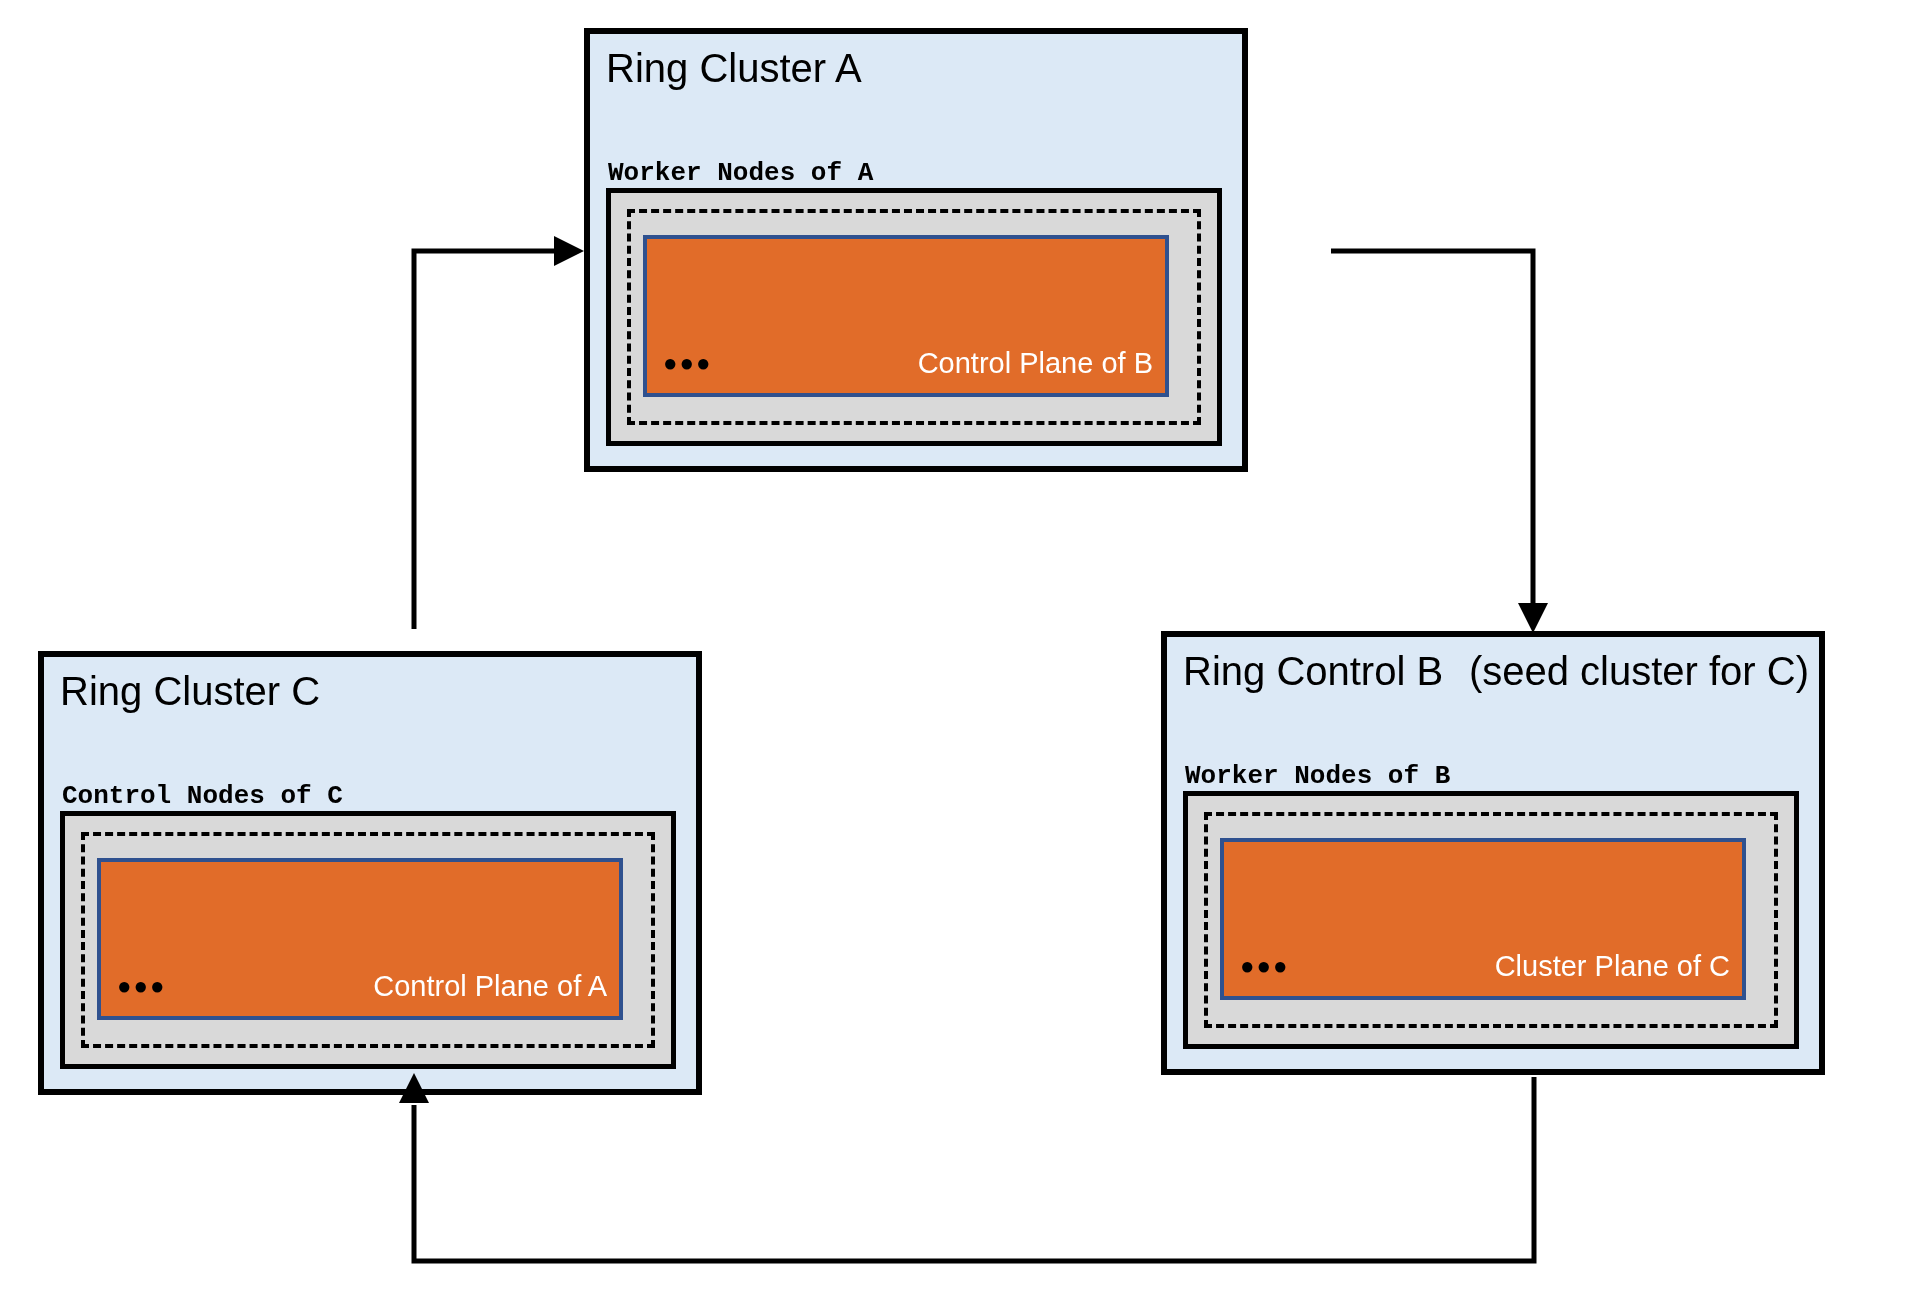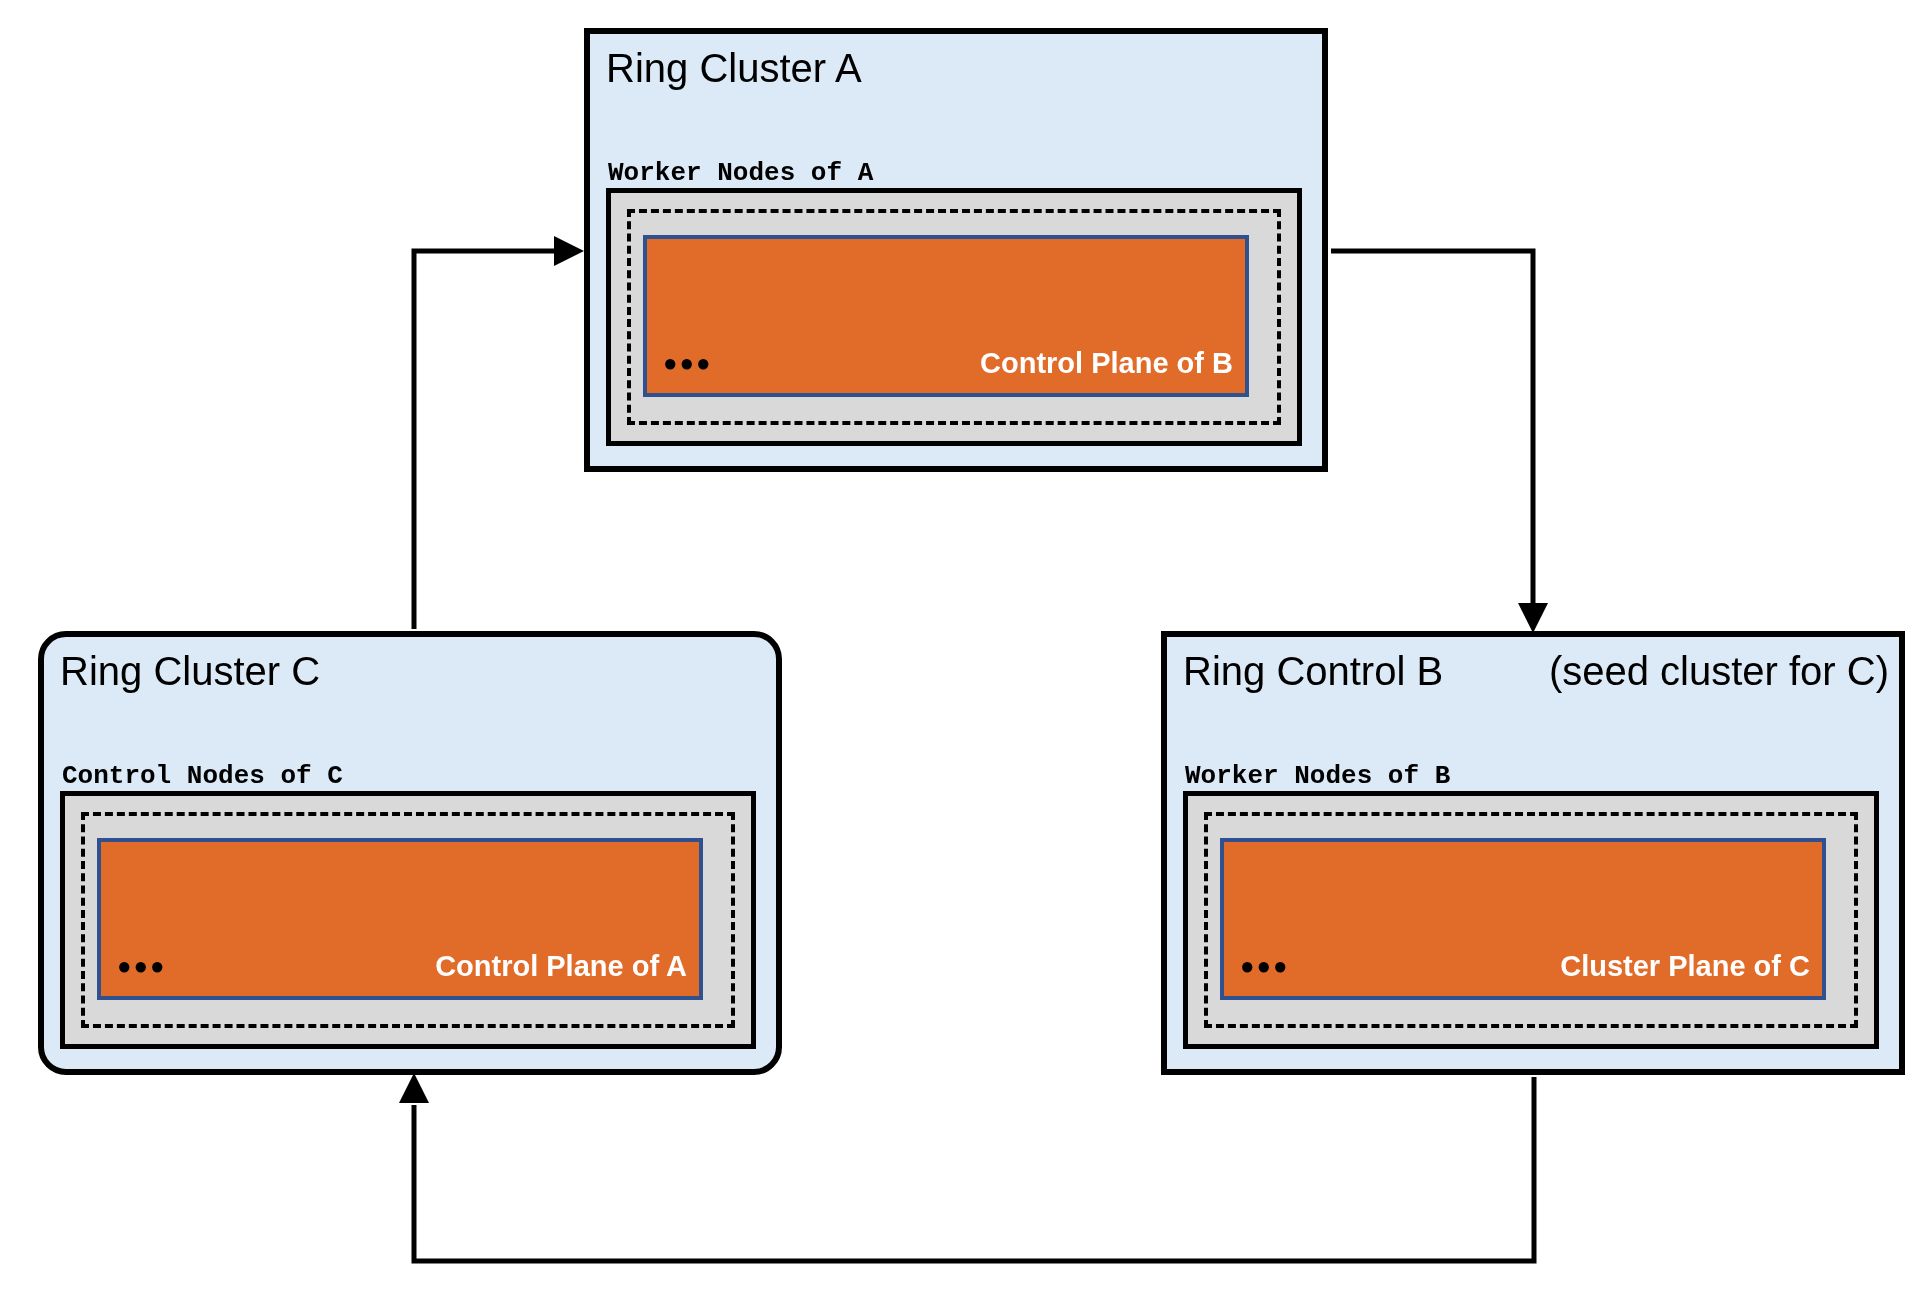--- a/index.html
+++ b/index.html
@@ -5,29 +5,29 @@
   html,body{margin:0;padding:0;background:#ffffff;}
   .canvas{
     position:relative;
     width:1924px;height:1306px;
     background:#ffffff;
     font-family:"Liberation Sans",sans-serif;
     overflow:hidden;
   }
   .cluster{
     position:absolute;
-    width:744px;height:444px;
+    width:664px;height:444px;
     background:var(--cluster-bg,#dce9f6);
     border:6px solid var(--line-color,#000);
     box-sizing:border-box;
     text-align:right;
   }
   .cluster-a{left:584px;top:28px;}
   .cluster-b{left:1161px;top:631px;}
-  .cluster-c{left:38px;top:631px;border-radius:28px;}
+  .cluster-c{left:38px;top:651px;}
   .title-row{
     position:absolute;top:8px;left:16px;right:10px;
     display:flex;justify-content:space-between;align-items:baseline;
     font-size:40px;line-height:1.3;color:#000;white-space:nowrap;
   }
   .worker-label{
     position:absolute;top:124px;left:18px;
     font-size:26px;font-weight:bold;color:#000;font-family:Liberation Mono, monospace;
   }
   .worker-box{
@@ -49,21 +49,21 @@
   }
   .control-row{
     position:absolute;left:16px;right:12px;bottom:6px;height:48px;
     display:flex;justify-content:space-between;align-items:center;
   }
   .dots{
     font-size:24px;letter-spacing:2px;line-height:1;
     color:#000;
   }
   .control-label{
-    font-size:29px;font-weight:bold;color:#fff;white-space:nowrap;
+    font-size:29px;font-weight:normal;color:#fff;white-space:nowrap;
   }
   .arrows{position:absolute;left:0;top:0;pointer-events:none;}
   .arrow-line{fill:none;stroke:var(--arrow-color,#000);stroke-width:5;}
   .arrow-head{fill:var(--arrow-color,#000);stroke:none;}
 </style>
 </head>
 <body>
 
 <div class="canvas">
 

